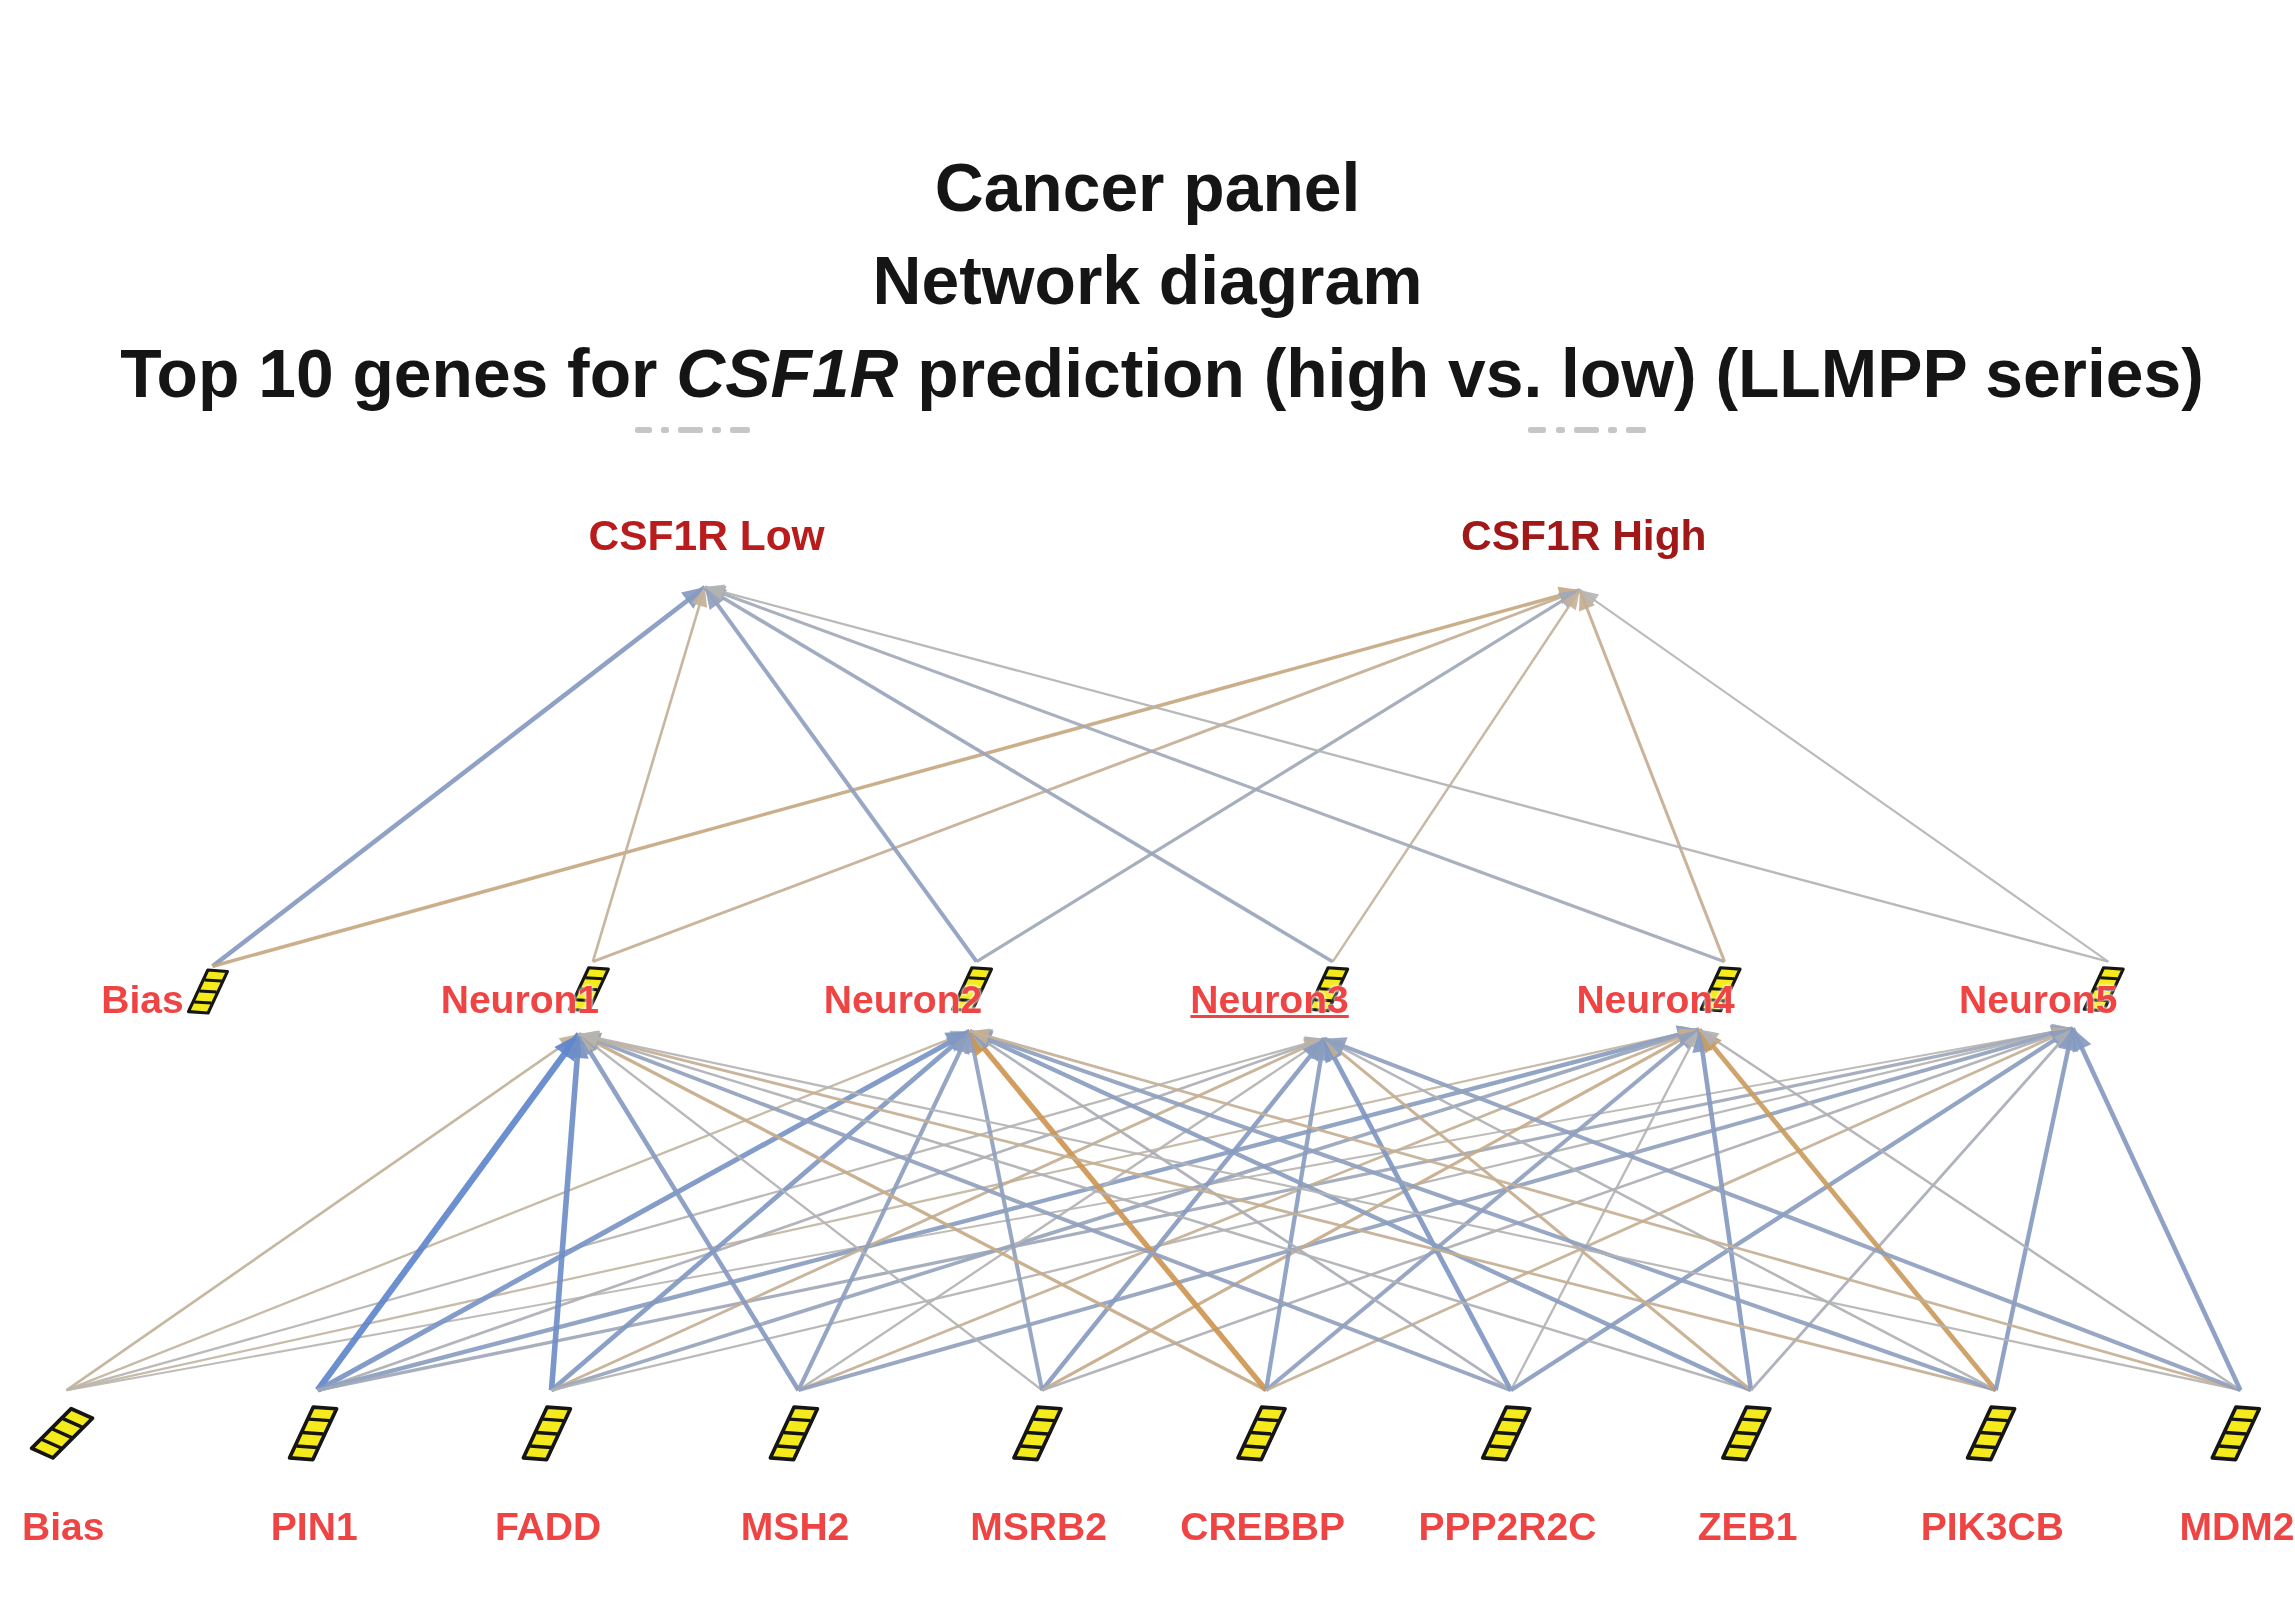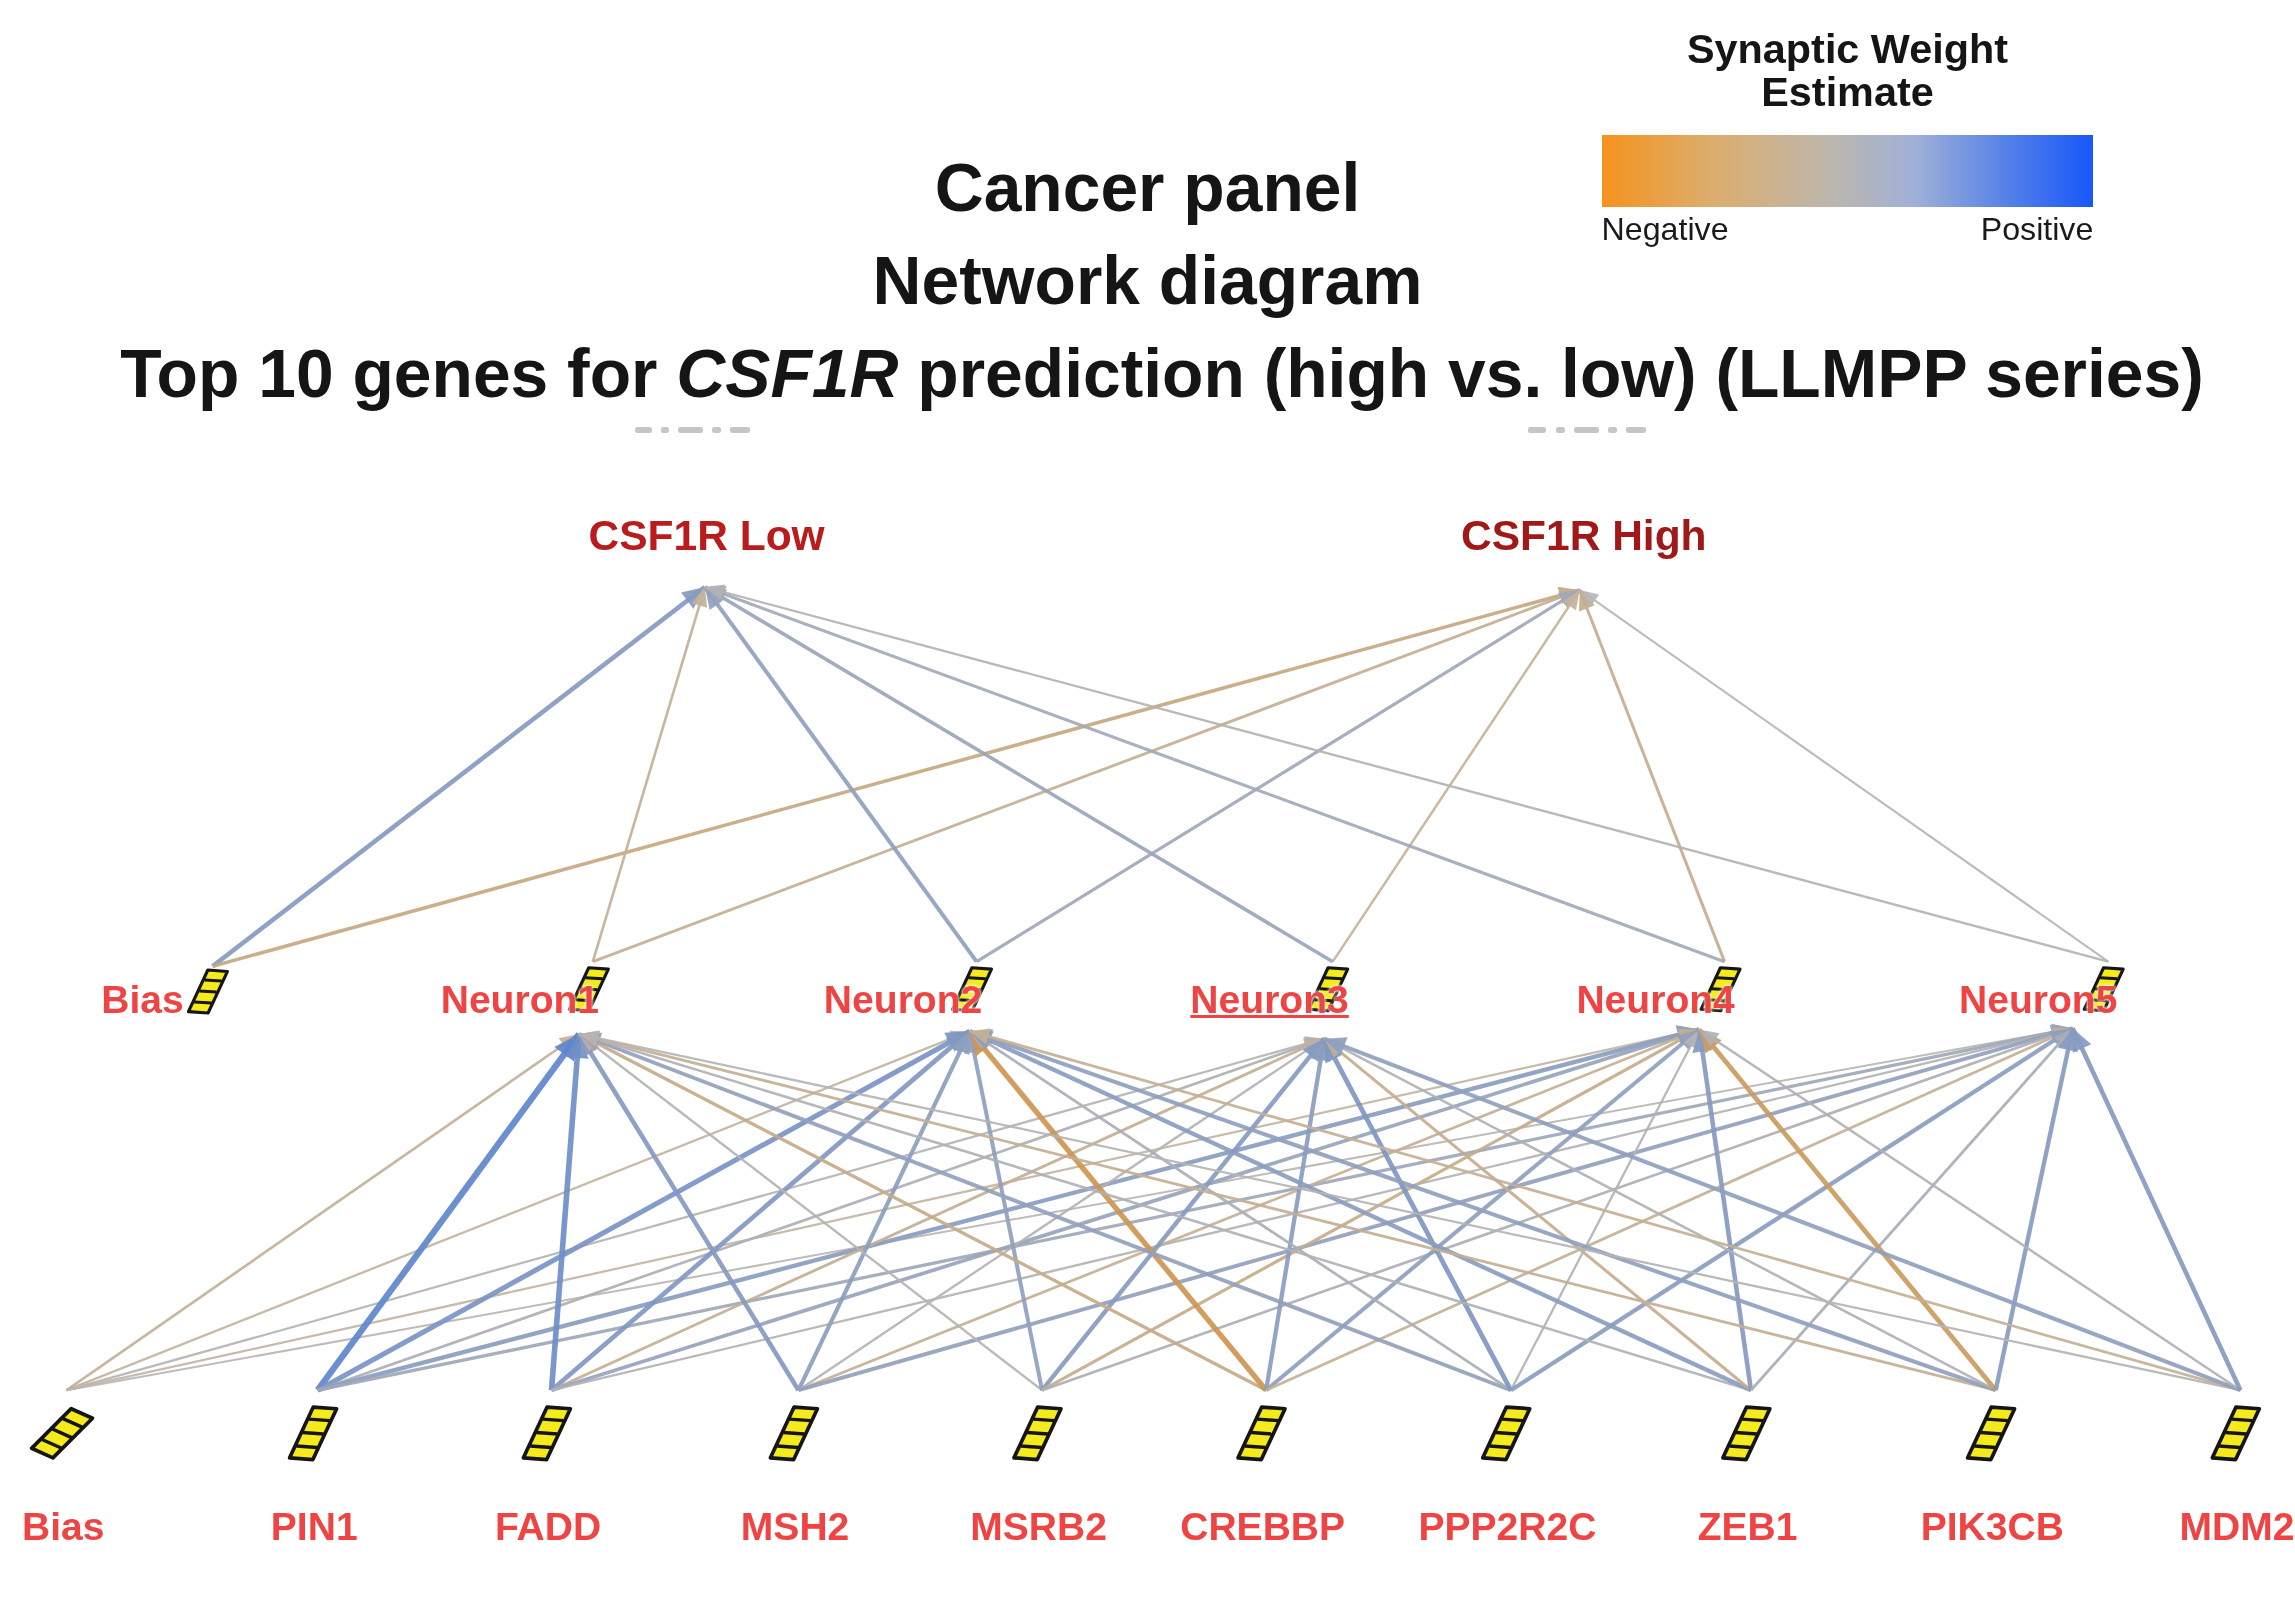--- a/index.html
+++ b/index.html
@@ -278,29 +278,20 @@
     <b style="width:calc(34*var(--u))"></b>
   </div>
   <div class="artifact" id="artifact-right">
     <b style="width:calc(32*var(--u))"></b>
       <b style="width:calc(16*var(--u))"></b>
     <b style="width:calc(44*var(--u))"></b>
       <b style="width:calc(14*var(--u))"></b>
     <b style="width:calc(36*var(--u))"></b>
   </div>
 
-  <div class="legend">
-    <div class="legend-title"><span>Synaptic Weight</span><br>
-         <span>Estimate</span></div>
-    <div class="legend-bar" id="legend-bar" style="background: linear-gradient(90deg, rgb(246, 146, 30) 0%, rgb(220, 173, 108) 22%, rgb(189, 182, 172) 46%, rgb(159, 176, 216) 64%, rgb(83, 127, 232) 83%, rgb(23, 87, 250) 100%);"></div>
-    <div class="legend-labels">
-      <span>Negative</span>
-      <span>Positive</span>
-    </div>
-  </div>
 
   <div class="out-label" id="out-low" style="color: #b91c1c;">CSF1R Low</div>
   <div class="out-label" id="out-high" style="color: rgb(160, 24, 24);">CSF1R High</div>
 
   <div id="node-labels">
       <div class="node-label" style="left: calc(248 * var(--u)); top: calc(1740 * var(--u));">Bias</div>
       <div class="node-label" style="left: calc(905 * var(--u)); top: calc(1740 * var(--u));">Neuron1</div>
       <div class="node-label" style="left: calc(1572 * var(--u)); top: calc(1740 * var(--u));">Neuron2</div>
       <div class="node-label" style="left: calc(2210 * var(--u)); top: calc(1740 * var(--u)); text-decoration: underline;">Neuron3</div>
       <div class="node-label" style="left: calc(2882 * var(--u)); top: calc(1740 * var(--u));">Neuron4</div>

